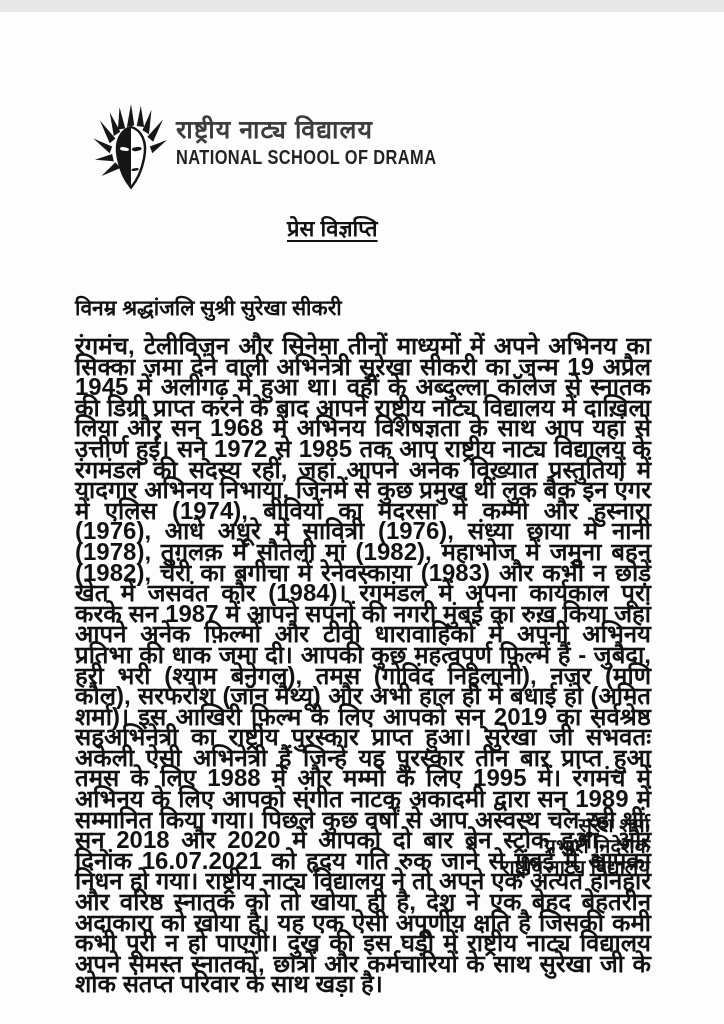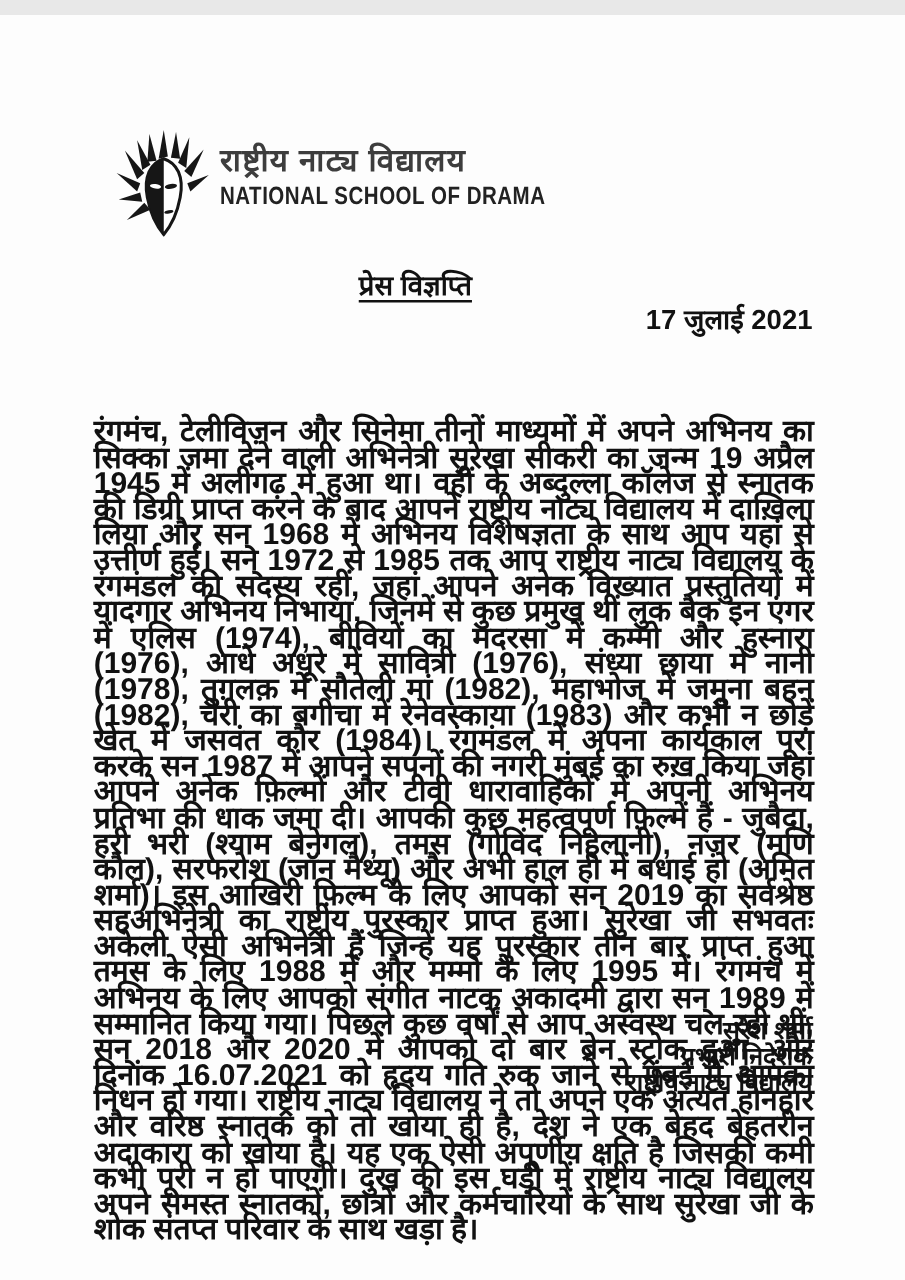--- a/index.html
+++ b/index.html
@@ -116,22 +116,22 @@
       <ellipse cx="55" cy="80" rx="4.5" ry="1.6" fill="#161616" transform="rotate(-10 55 80)"></ellipse>
     </svg>
     <div class="logo-textblock">
       <div class="logo-hindi">राष्ट्रीय नाट्य विद्यालय</div>
       <div class="logo-english">NATIONAL SCHOOL OF DRAMA</div>
     </div>
   </div>
 
   <div class="press-title">प्रेस विज्ञप्ति</div>
 
-  <div class="doc-date">17 जुलाई 2021</div>
 
+  <div class="salutation">विनम्र श्रद्धांजलि सुश्री सुरेखा सीकरी</div>
 
   <div class="body-text">रंगमंच, टेलीविज़न और सिनेमा तीनों माध्यमों में अपने अभिनय का सिक्का जमा देने वाली अभिनेत्री सुरेखा सीकरी का जन्म 19 अप्रैल 1945 में अलीगढ़ में हुआ था। वहीं के अब्दुल्ला कॉलेज से स्नातक की डिग्री प्राप्त करने के बाद आपने राष्ट्रीय नाट्य विद्यालय में दाख़िला लिया और सन् 1968 में अभिनय विशेषज्ञता के साथ आप यहां से उत्तीर्ण हुईं। सन् 1972 से 1985 तक आप राष्ट्रीय नाट्य विद्यालय के रंगमंडल की सदस्य रहीं, जहां आपने अनेक विख्यात प्रस्तुतियों में यादगार अभिनय निभाया, जिनमें से कुछ प्रमुख थीं लुक बैक इन एंगर में एलिस (1974), बीवियों का मदरसा में कम्मो और हुस्नारा (1976), आधे अधूरे में सावित्री (1976), संध्या छाया में नानी (1978), तुग़लक़ में सौतेली मां (1982), महाभोज में जमुना बहन (1982), चेरी का बगीचा में रेनेवस्काया (1983) और कभी न छोड़ें खेत में जसवंत कौर (1984)। रंगमंडल में अपना कार्यकाल पूरा करके सन 1987 में आपने सपनों की नगरी मुंबई का रुख़ किया जहां आपने अनेक फ़िल्मों और टीवी धारावाहिकों में अपनी अभिनय प्रतिभा की धाक जमा दी। आपकी कुछ महत्वपूर्ण फ़िल्में हैं - जुबैदा, हरी भरी (श्याम बेनेगल), तमस (गोविंद निहलानी), नज़र (मणि कौल), सरफरोश (जॉन मैथ्यू) और अभी हाल ही में बधाई हो (अमित शर्मा)। इस आखिरी फ़िल्म के लिए आपको सन् 2019 का सर्वश्रेष्ठ सहअभिनेत्री का राष्ट्रीय पुरस्कार प्राप्त हुआ। सुरेखा जी संभवतः अकेली ऐसी अभिनेत्री हैं जिन्हें यह पुरस्कार तीन बार प्राप्त हुआ तमस के लिए 1988 में और मम्मो के लिए 1995 में। रंगमंच में अभिनय के लिए आपको संगीत नाटक अकादमी द्वारा सन् 1989 में सम्मानित किया गया। पिछले कुछ वर्षों से आप अस्वस्थ चल रही थीं, सन् 2018 और 2020 में आपको दो बार ब्रेन स्ट्रोक हुआ, और दिनांक 16.07.2021 को हृदय गति रुक जाने से मुंबई में आपका निधन हो गया। राष्ट्रीय नाट्य विद्यालय ने तो अपने एक अत्यंत होनहार और वरिष्ठ स्नातक को तो खोया ही है, देश ने एक बेहद बेहतरीन अदाकारा को खोया है। यह एक ऐसी अपूर्णीय क्षति है जिसकी कमी कभी पूरी न हो पाएगी। दुख की इस घड़ी में राष्ट्रीय नाट्य विद्यालय अपने समस्त स्नातकों, छात्रों और कर्मचारियों के साथ सुरेखा जी के शोक संतप्त परिवार के साथ खड़ा है।</div>
 
   <div class="signature">
     <div>सुरेश शर्मा</div>
     <div>प्रभारी निदेशक</div>
     <div>राष्ट्रीय नाट्य विद्यालय</div>
   </div>
 
 </div>

